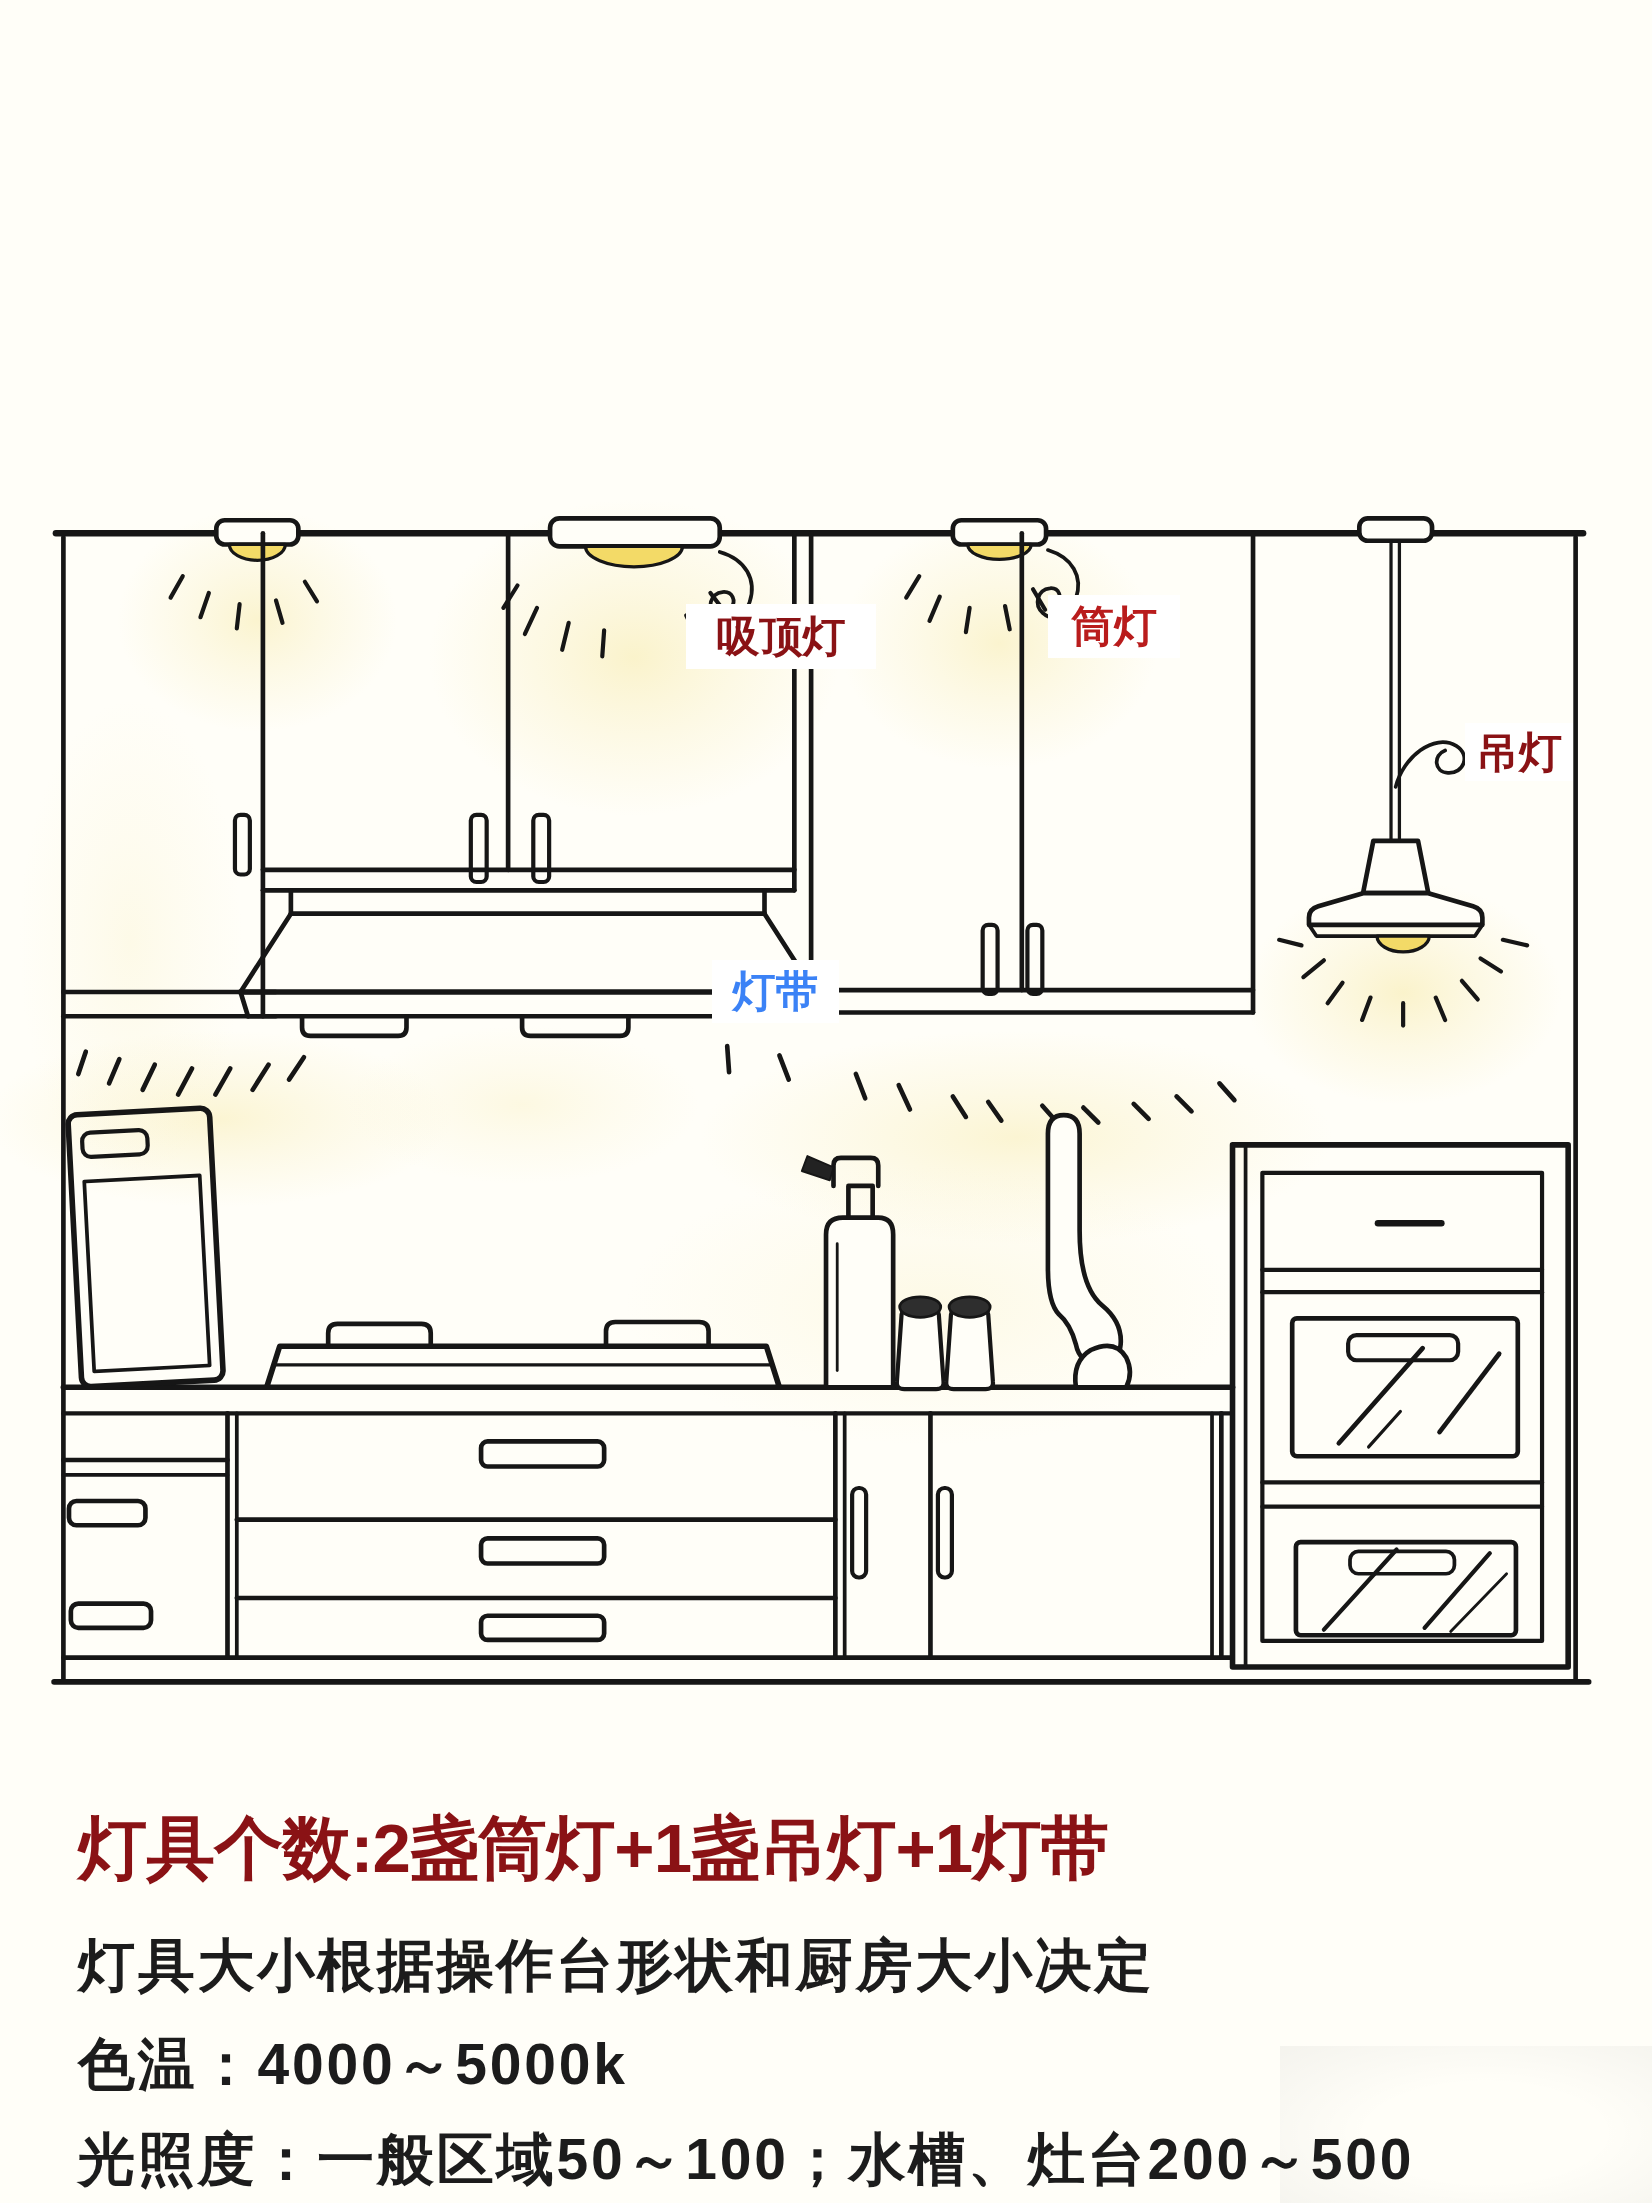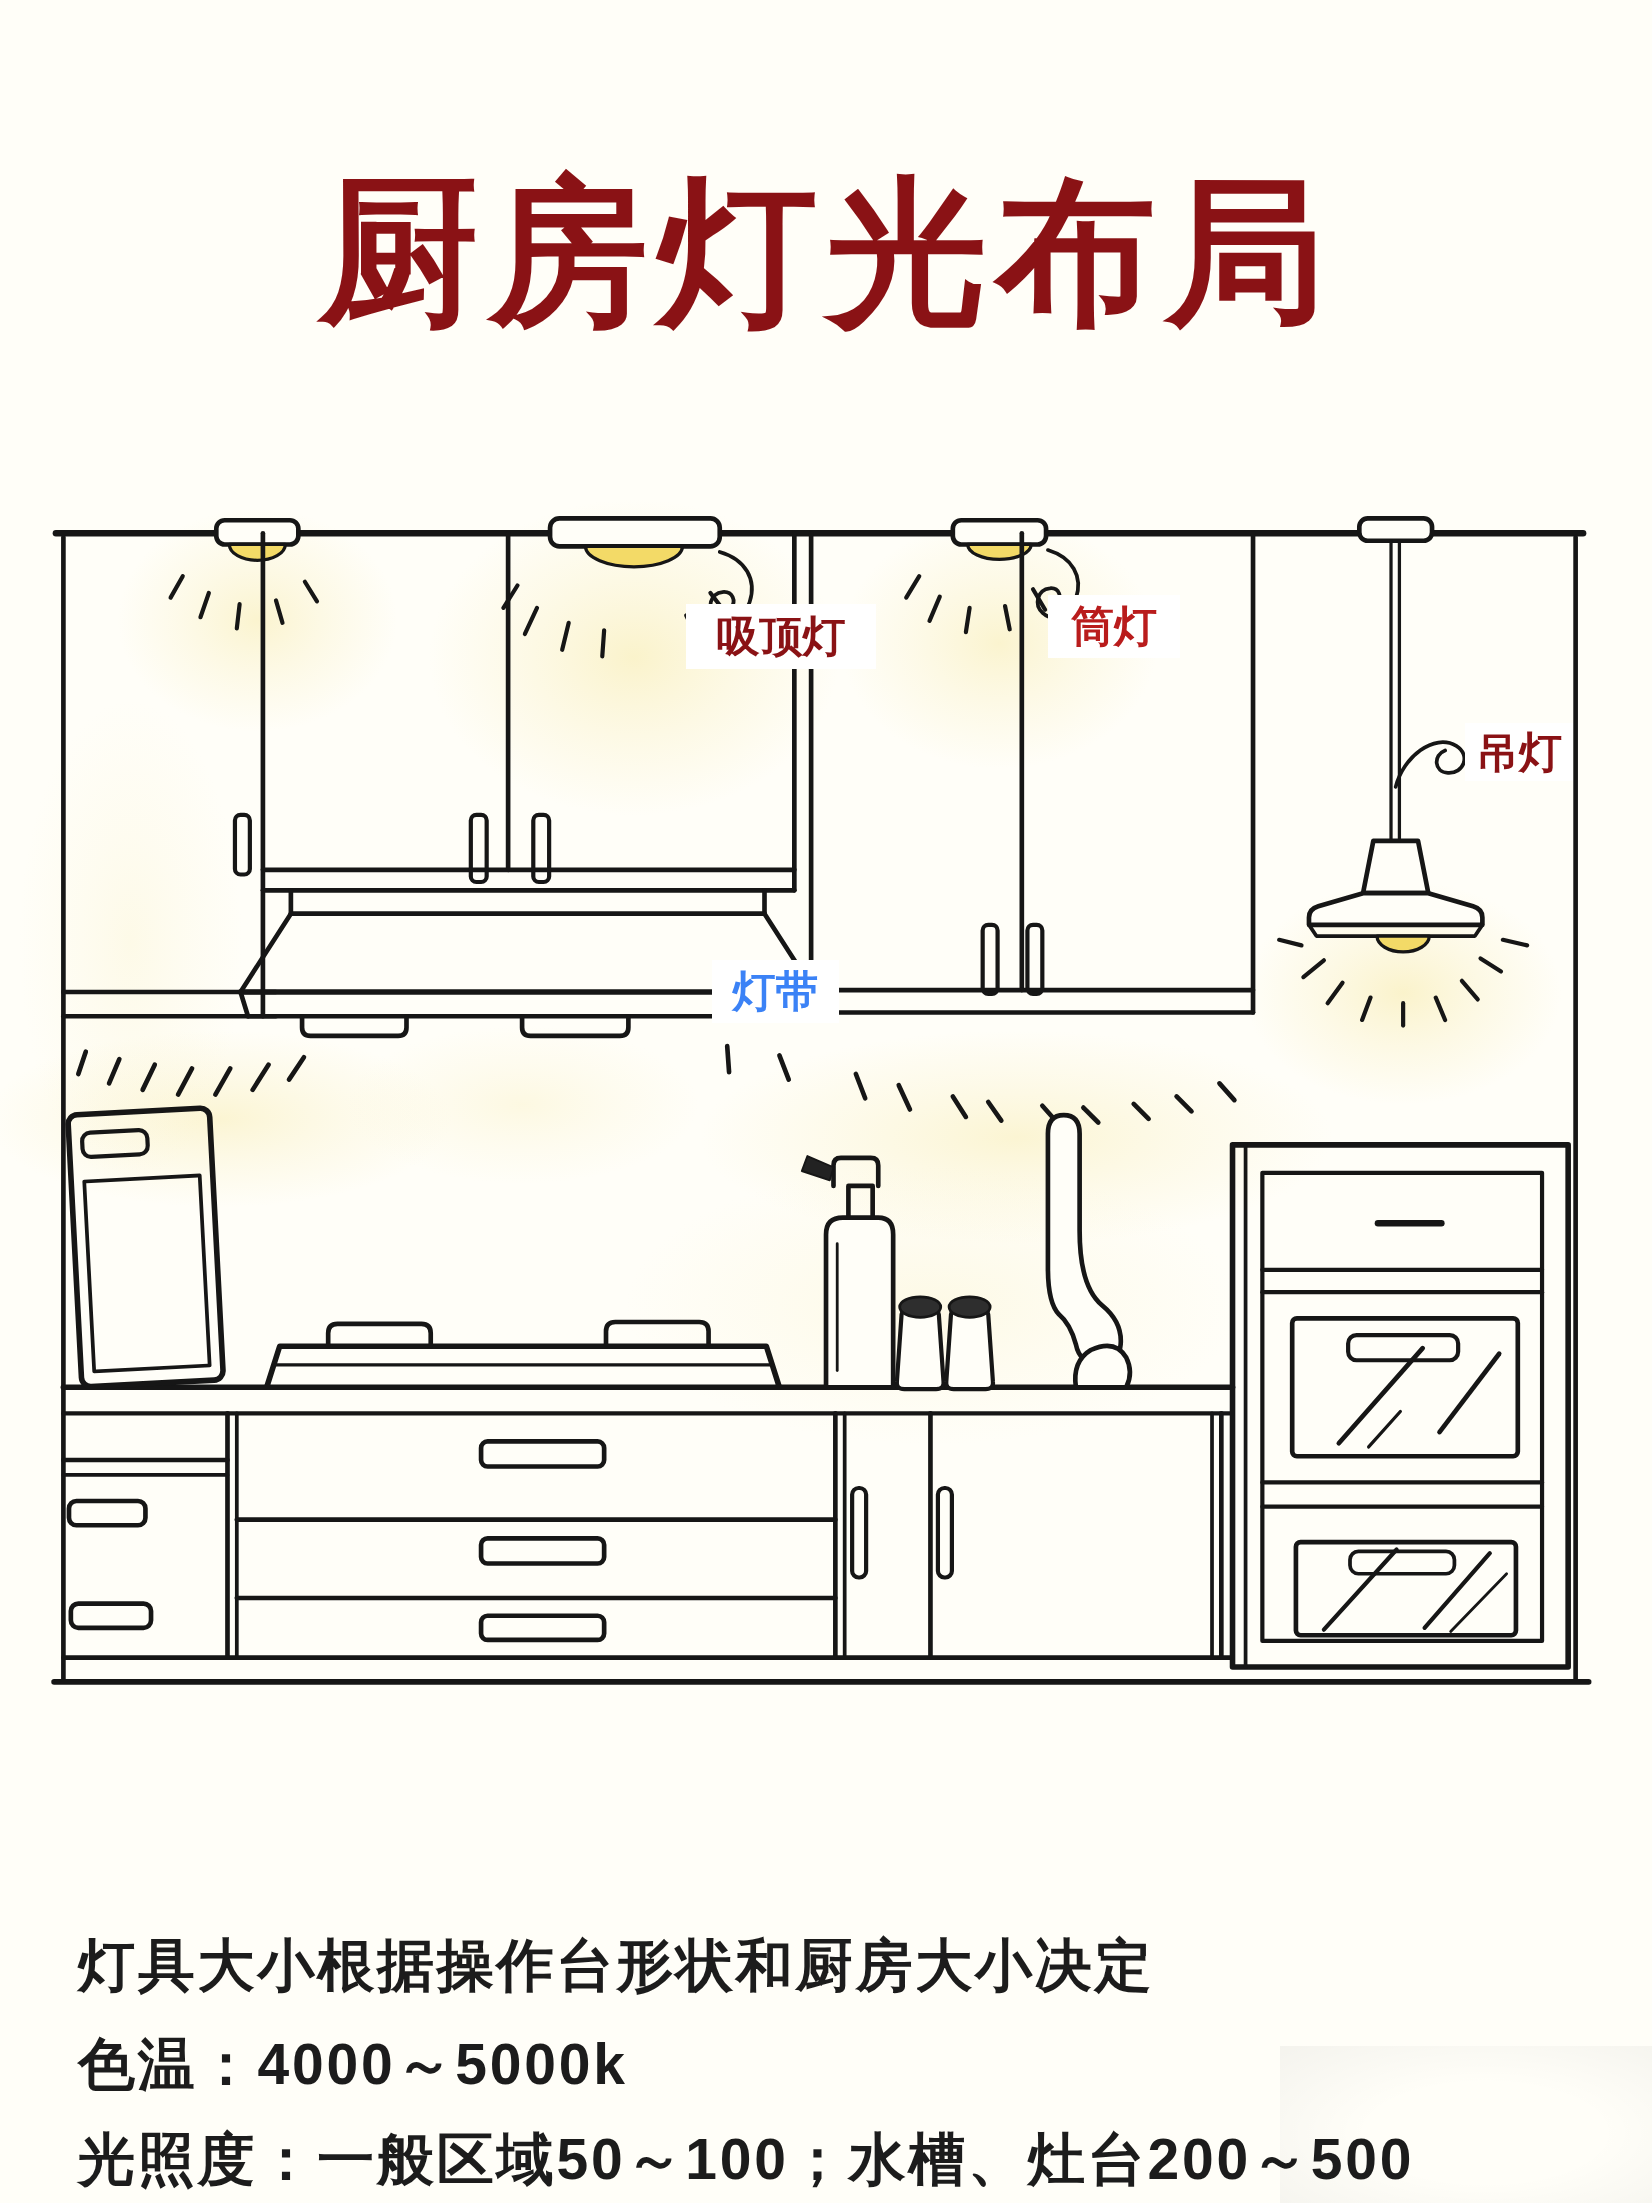--- a/index.html
+++ b/index.html
@@ -23,21 +23,20 @@
   .note-lux{top:2122px;}
   .watermark{position:absolute;right:0;bottom:0;width:373px;height:158px;
     background:radial-gradient(ellipse at 55% 55%, rgba(255,255,255,0.0) 40%, rgba(0,0,0,0.045) 100%);
     pointer-events:none;}
 </style>
 </head>
 <body>
 
 <div class="page">
 
-  <div class="page-title" style="color: rgb(138, 18, 21);">厨房灯光布局</div>
 
   <svg class="drawing-svg" viewBox="0 0 1773 2364" xmlns="http://www.w3.org/2000/svg">
     <defs>
       <radialGradient id="glow" cx="50%" cy="50%" r="50%">
         <stop offset="0%" stop-color="#F6E8A0" stop-opacity="0.85"></stop>
         <stop offset="60%" stop-color="#F8EDB6" stop-opacity="0.38"></stop>
         <stop offset="100%" stop-color="#F8EDB6" stop-opacity="0"></stop>
       </radialGradient>
     </defs>
 
@@ -275,19 +274,20 @@
         </g>
       </g>
     </g>
   </svg>
 
   <div class="diagram-label lbl-ceiling" style="color: rgb(138, 18, 21);">吸顶灯</div>
   <div class="diagram-label lbl-downlight" style="color: #b91c1c;">筒灯</div>
   <div class="diagram-label lbl-pendant" style="color: rgb(138, 18, 21);">吊灯</div>
   <div class="diagram-label lbl-strip" style="color: #3b82f6;">灯带</div>
 
+  <div class="note-heading" style="color: rgb(138, 18, 21);">灯具个数:2盏筒灯+1盏吊灯+1灯带</div>
   <div class="note-line note-sizing">灯具大小根据操作台形状和厨房大小决定</div>
   <div class="note-line note-temp">色温：4000～5000k</div>
   <div class="note-line note-lux">光照度：一般区域50～100；水槽、灶台200～500</div>
 
   <div class="watermark"></div>
 </div>
 
 
 </body></html>

